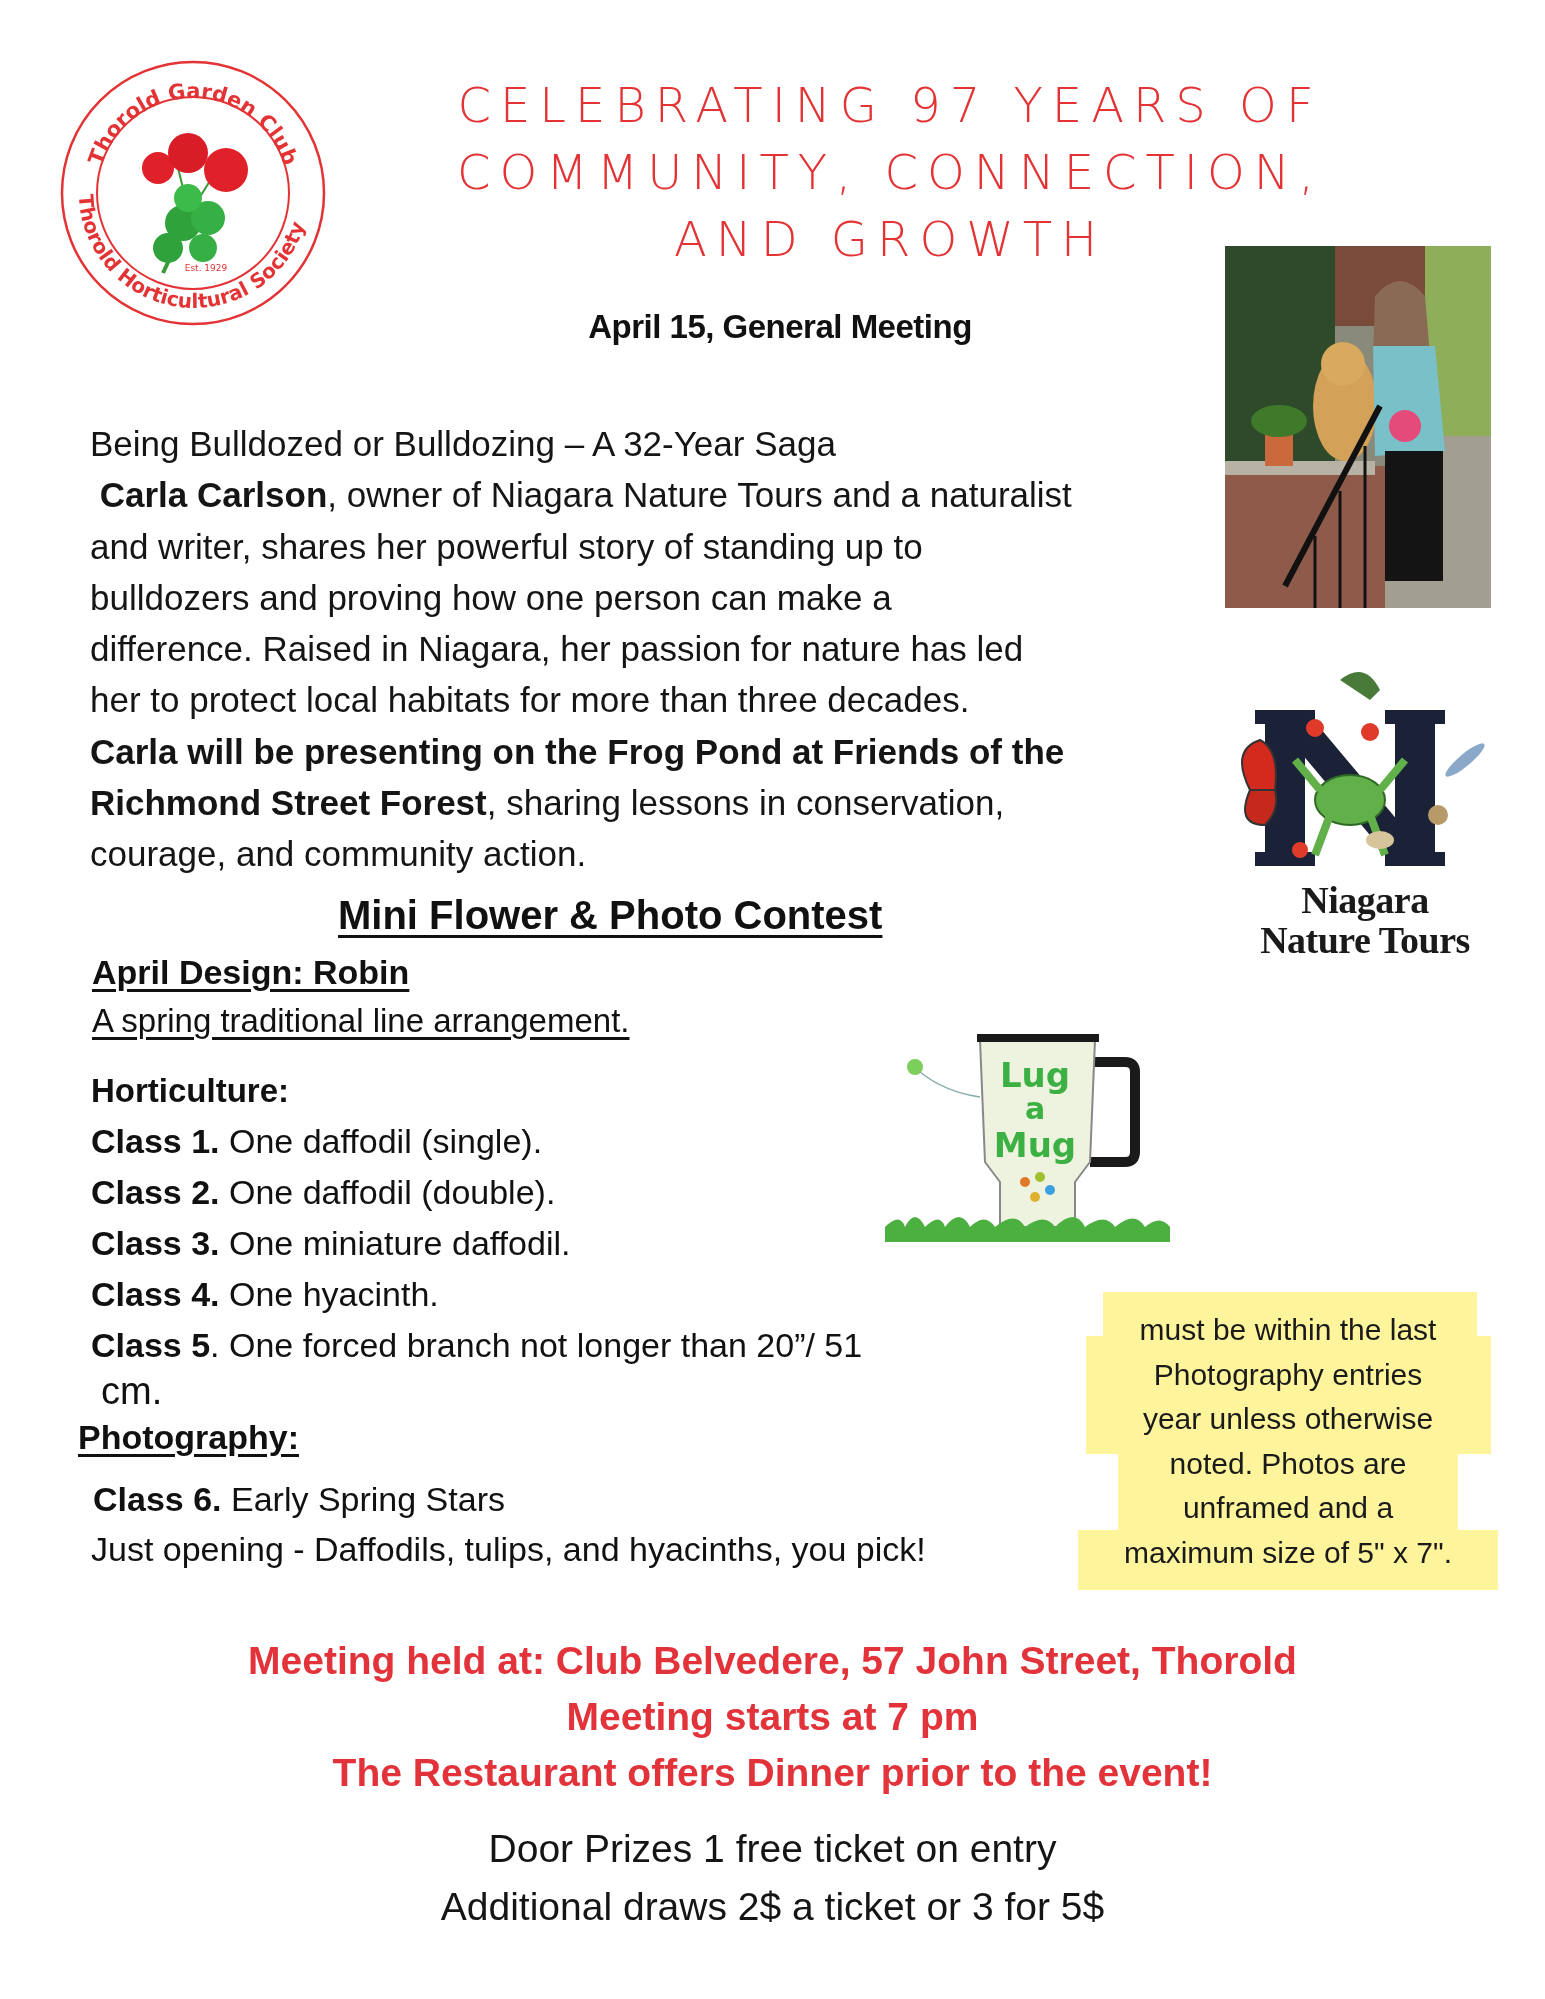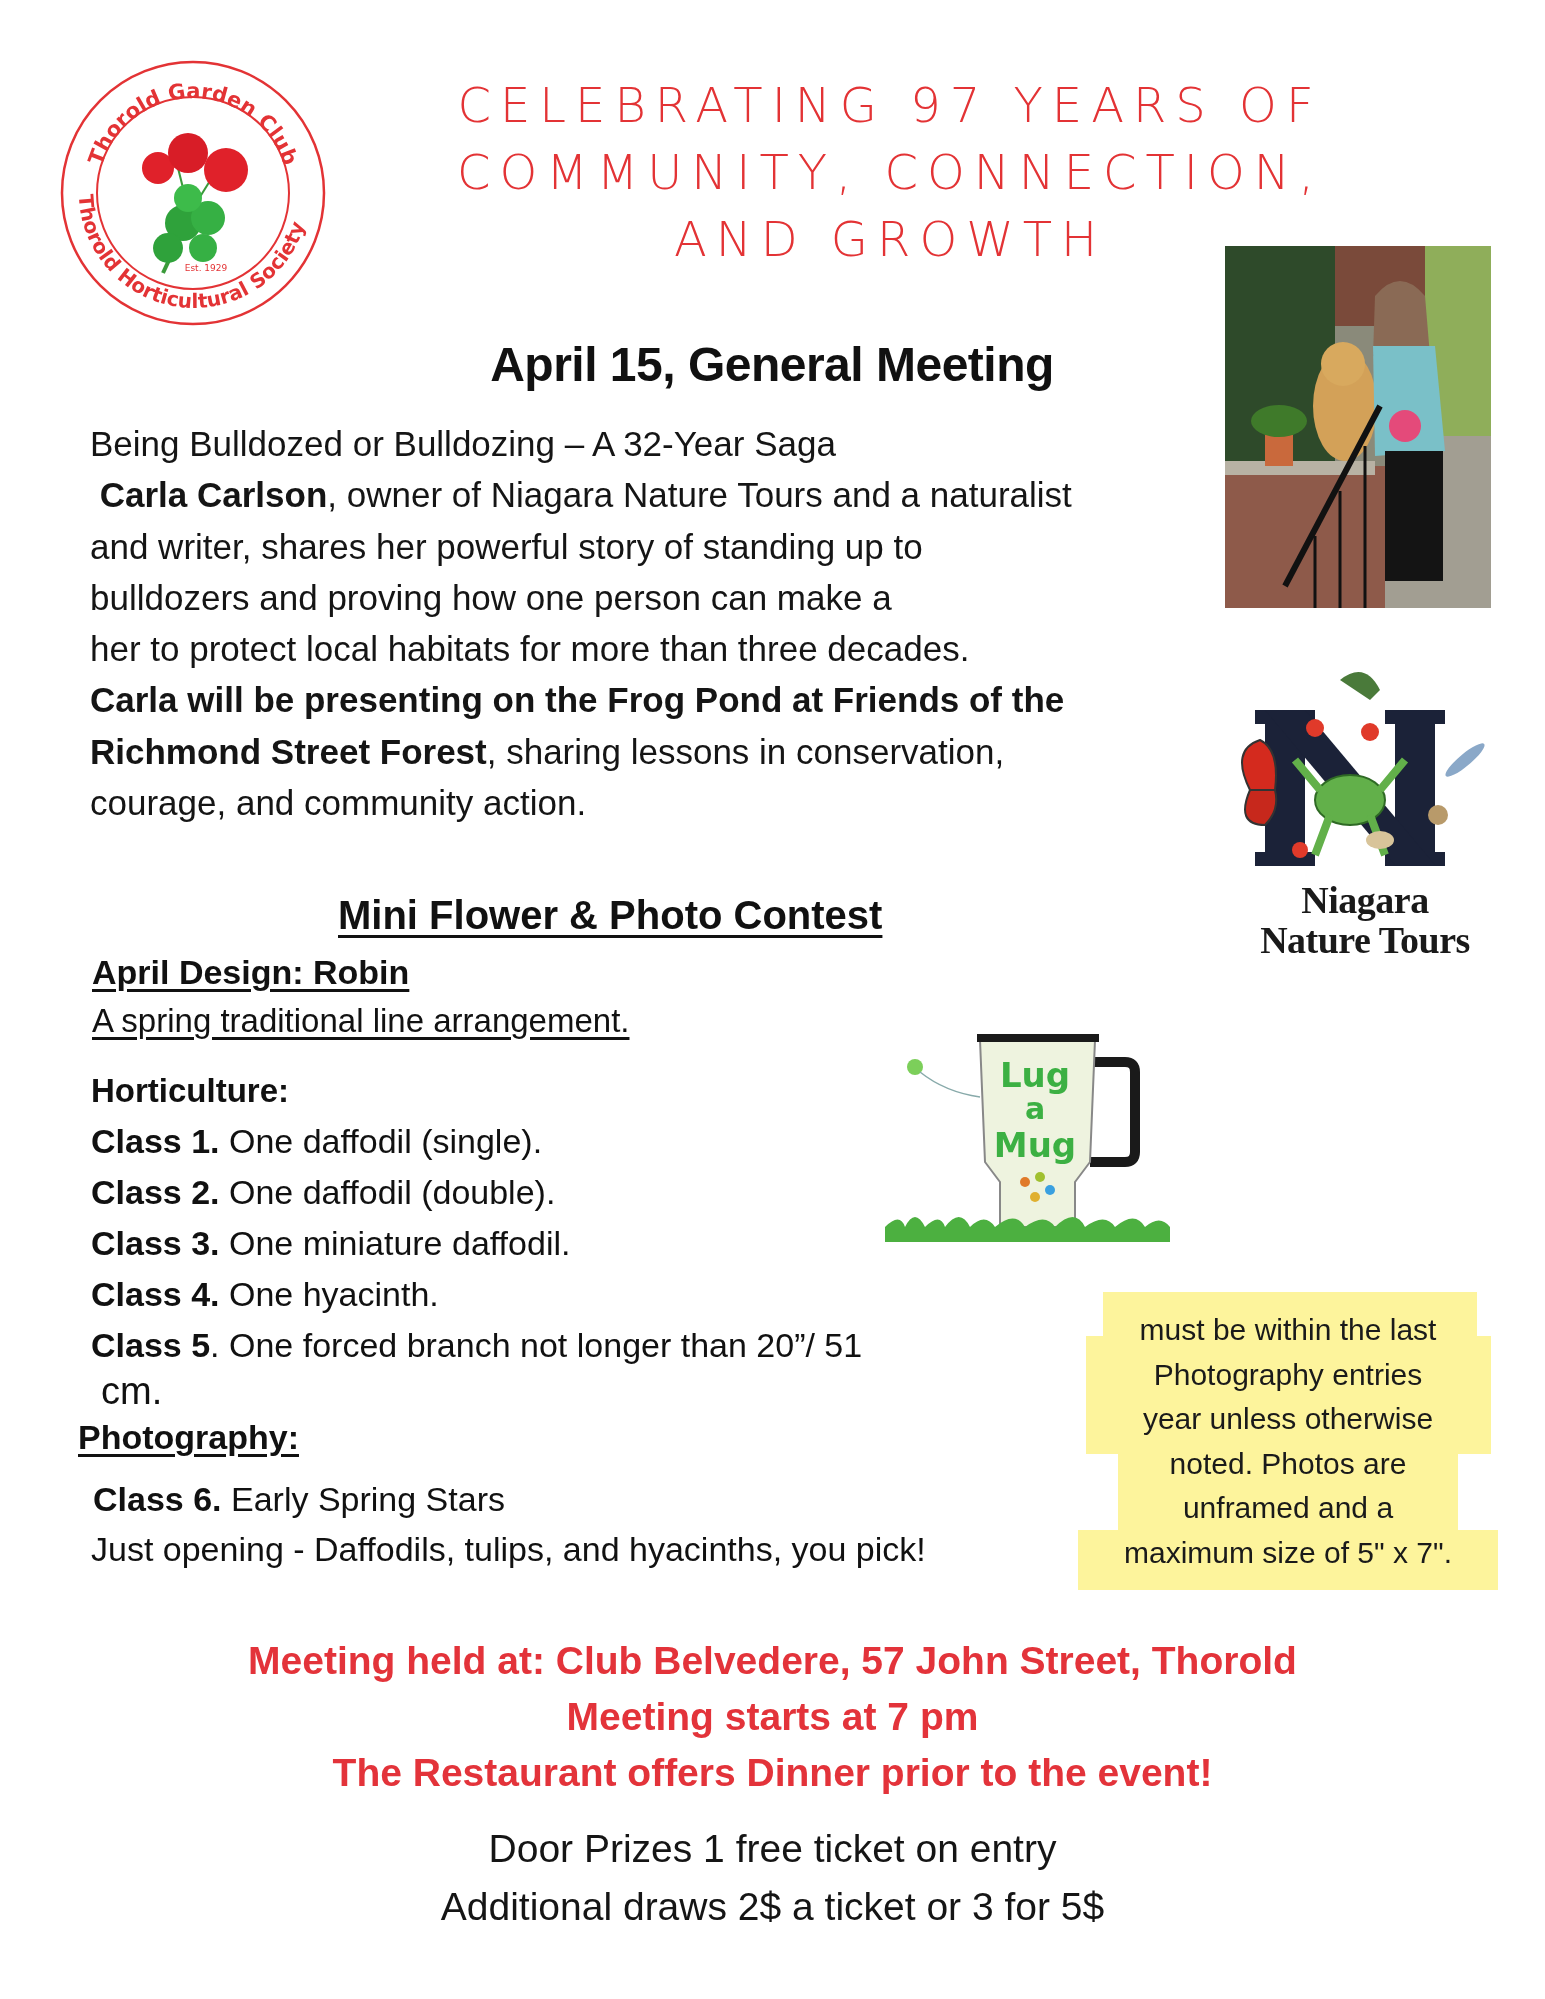--- a/index.html
+++ b/index.html
@@ -8,22 +8,22 @@
   .abs { position: absolute; }
 
   
   .logo { left: 58px; top: 58px; width: 270px; height: 270px; }
 
   
   .title { left: 380px; top: 72px; width: 1020px; text-align: center; color: #e33335;
            font-family: "DejaVu Sans", sans-serif; font-weight: 300; font-size: 48px;
            letter-spacing: 9px; line-height: 67px; }
 
-  .meeting-heading { left: 372px; top: 308px; width: 800px; text-align: center;
-           font-family: "Liberation Sans", sans-serif; font-weight: bold; font-size: 48px; color: #111; letter-spacing: -0.5px; margin-top: 29px; }
+  .meeting-heading { left: 380px; top: 308px; width: 800px; text-align: center;
+           font-family: "Liberation Sans", sans-serif; font-weight: bold; font-size: 33px; color: #111; letter-spacing: -0.5px; }
 
   
   .photo { left: 1225px; top: 246px; width: 266px; height: 362px; overflow: hidden; }
 
   
   .body-text { left: 90px; top: 418px; width: 1110px; font-size: 35px; line-height: 51.3px; color: #151515;
            font-family: "Liberation Sans", sans-serif; }
   .body-text b { font-weight: bold; }
 
   
@@ -125,20 +125,21 @@
     <line x1="115" y1="245" x2="115" y2="362" stroke="#111" stroke-width="3"></line>
     <line x1="140" y1="200" x2="140" y2="362" stroke="#111" stroke-width="3"></line>
   </svg>
 </div>
 
 <div class="abs body-text">
   <div>Being Bulldozed or Bulldozing – A 32-Year Saga</div>
   <div>&nbsp;<b>Carla Carlson</b><span>, owner of Niagara Nature Tours and a naturalist</span></div>
   <div>and writer, shares her powerful story of standing up to</div>
   <div>bulldozers and proving how one person can make a</div>
+  <div>difference. Raised in Niagara, her passion for nature has led</div>
   <div>her to protect local habitats for more than three decades.</div>
   <div><b>Carla will be presenting on the Frog Pond at Friends of the</b></div>
   <div><b>Richmond Street Forest</b><span>, sharing lessons in conservation,</span></div>
   <div>courage, and community action.</div>
 </div>
 
 <div class="abs nnt-logo">
   <svg width="290" height="250" viewBox="0 0 290 250">
     <rect x="45" y="70" width="40" height="155" fill="#1b2238"></rect>
     <rect x="175" y="70" width="40" height="155" fill="#1b2238"></rect>

